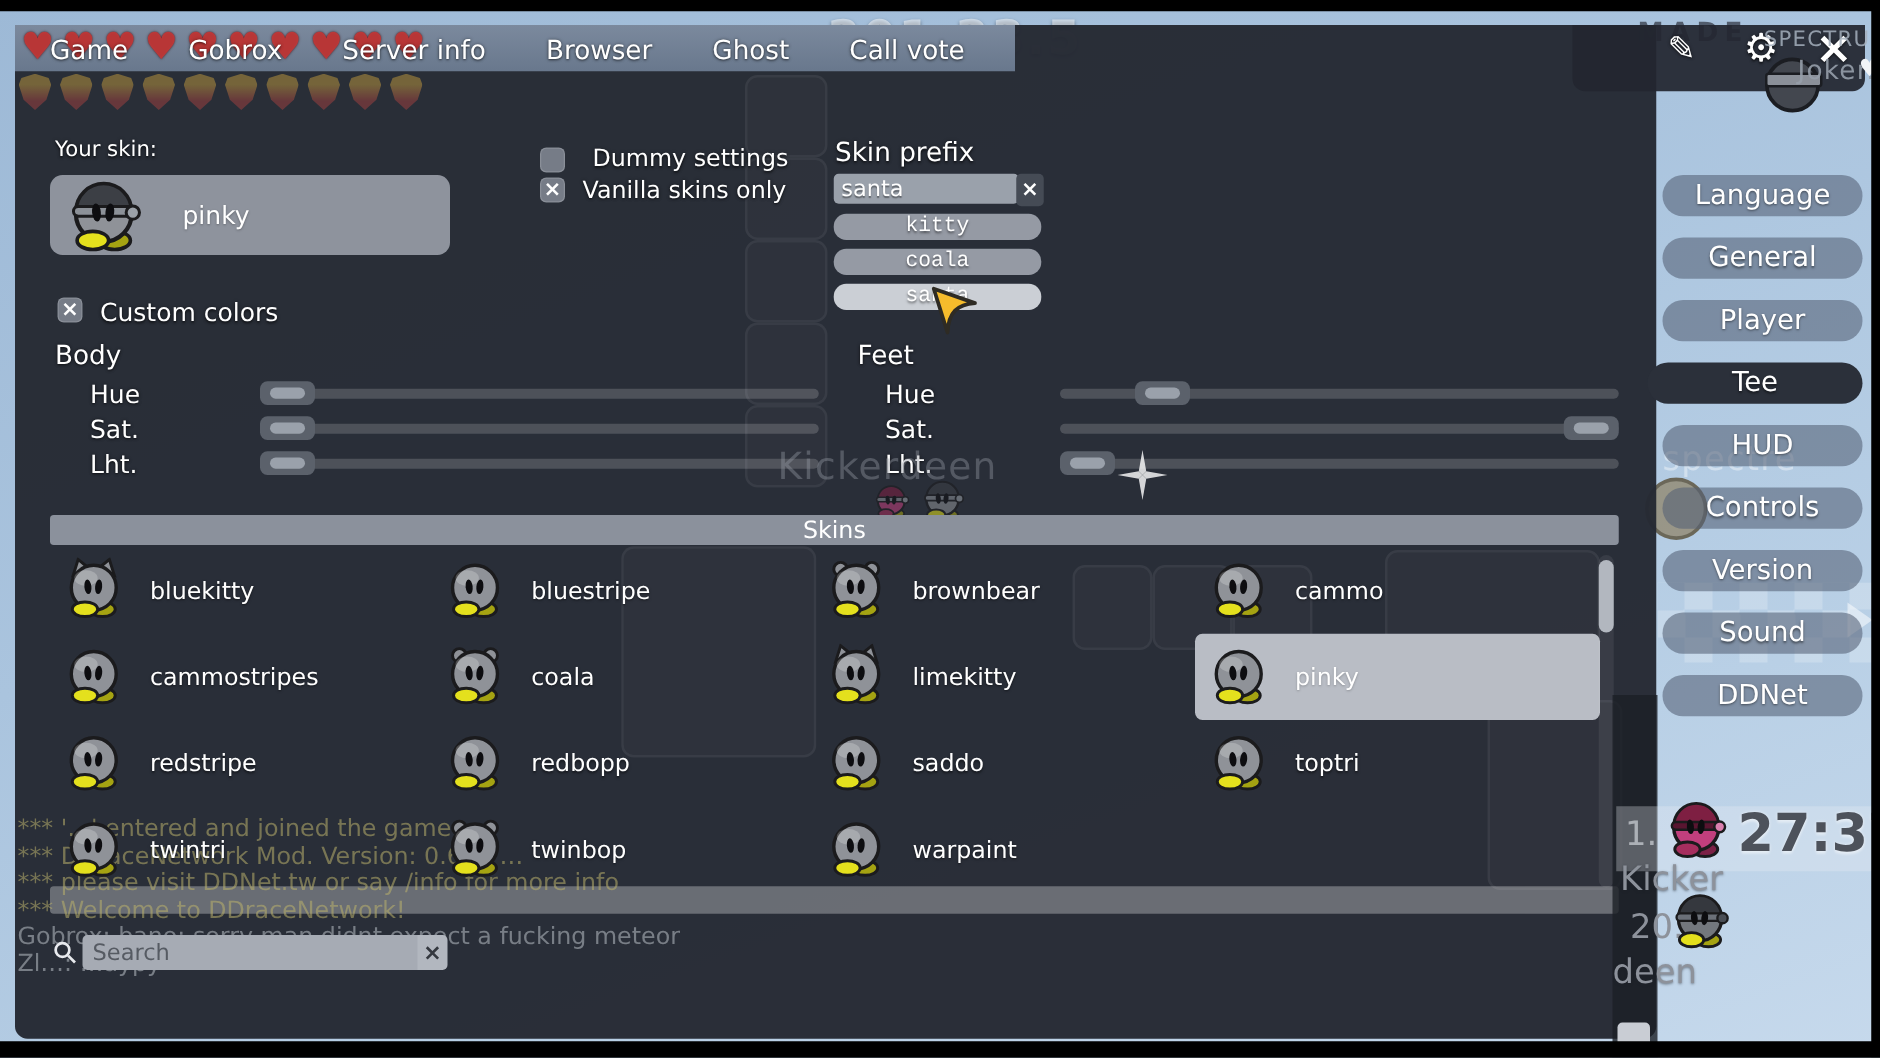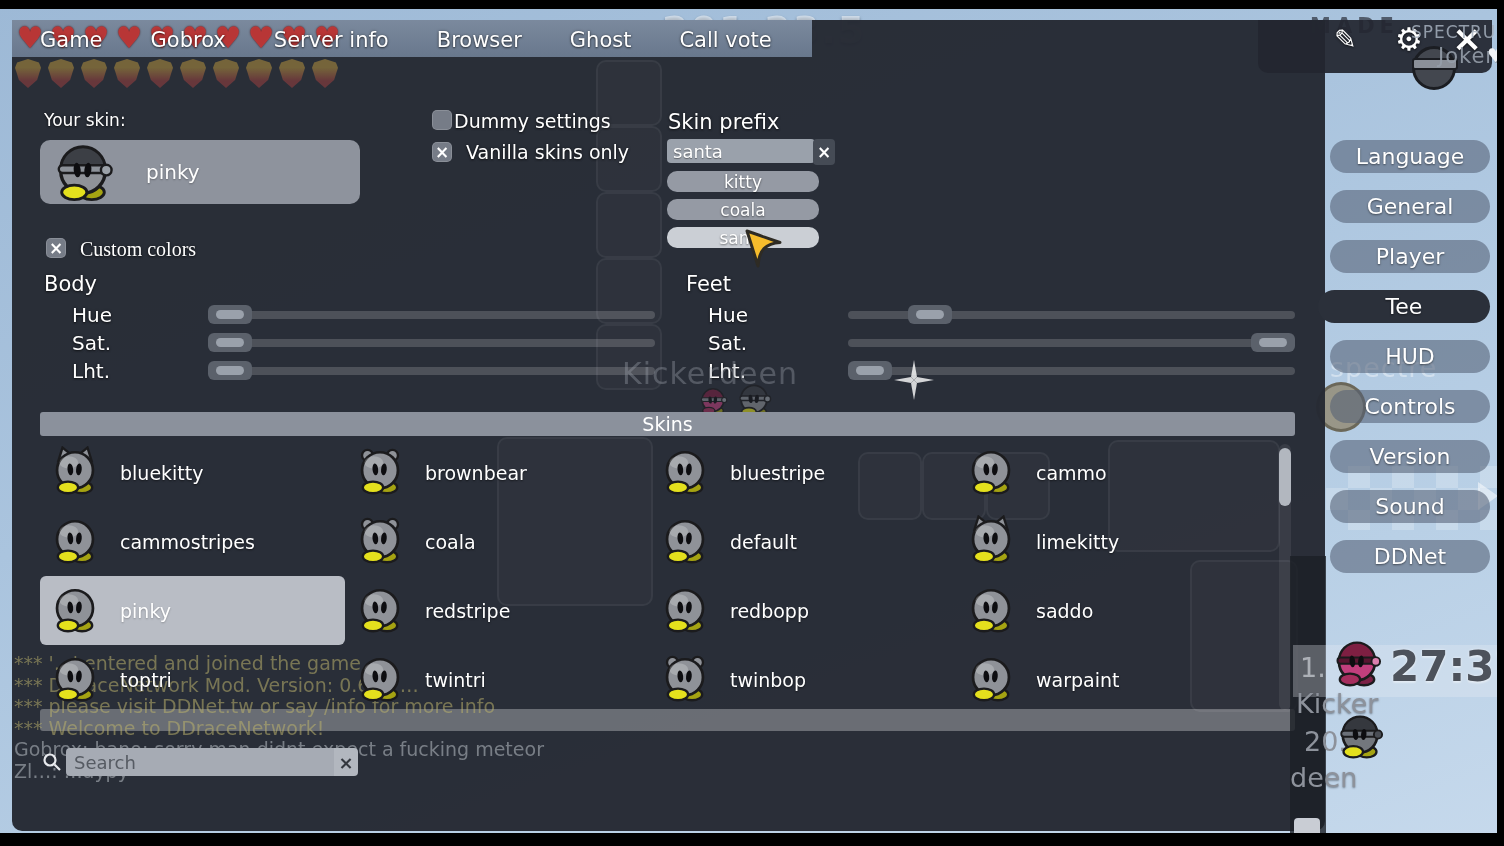--- a/index.html
+++ b/index.html
@@ -43,23 +43,23 @@
          display:flex;align-items:center;justify-content:center;color:#fff;font-size:17px;font-weight:bold;cursor:pointer;}
   .check .mark{display:none;line-height:18px;}
   .check.on .mark{display:block;}
   
   #skin-preview{left:40px;top:140px;width:320px;height:64px;background:#8e939d;border-radius:10px;}
   
   #prefix-input{left:667px;top:139px;width:136px;height:24px;background:#9aa1ab;border:none;border-radius:4px;
        color:#fff;font-size:18px;padding:0 6px;font-family:"DejaVu Sans",sans-serif;text-shadow:0 1px 1px rgba(0,0,0,.4);}
   #prefix-clear{left:813px;top:139px;width:22px;height:26px;background:#454b55;border-radius:4px;
        color:#fff;display:flex;align-items:center;justify-content:center;font-size:17px;font-weight:bold;cursor:pointer;}
-  .sugg-btn{position:absolute;left:667px;width:152px;height:21px;border-radius:10px;background:#959aa4;
+  .sugg-btn{position:absolute;left:667px;width:166px;height:21px;border-radius:10px;background:#959aa4;
        color:#fff;font-size:17px;display:flex;align-items:center;justify-content:center;cursor:pointer;
-       text-shadow:0 1px 2px rgba(0,0,0,.5);}
+       text-shadow:0 1px 2px rgba(0,0,0,.5);font-family:Liberation Mono, monospace;}
   .sugg-btn.hovered{background:#cbcfd5;}
   .track{position:absolute;height:8px;border-radius:4px;background:rgba(255,255,255,.17);}
   .handle{position:absolute;width:44px;height:19px;border-radius:6px;background:#5b616b;cursor:pointer;}
   .handle i{position:absolute;left:8px;top:5px;width:28px;height:9px;border-radius:5px;background:#9aa1ab;}
   
   #skins-header{left:40px;top:412px;width:1255px;height:24px;background:#8b919c;border-radius:3px;
        display:flex;align-items:center;justify-content:center;color:#fff;font-size:19px;}
   #skin-grid{left:40px;top:438px;width:1240px;display:grid;grid-template-columns:305px 305px 306px 324px;
        grid-auto-rows:69px;}
   .skin-cell{display:flex;align-items:center;gap:20px;padding-left:10px;border-radius:6px;cursor:pointer;}
@@ -173,21 +173,21 @@
         <path d="M9,29 A23,23 0 0 1 55,29 Z" fill="#3c3f45" stroke="#1b1b1d" stroke-width="3"></path>
         <rect x="7" y="25" width="50" height="8" rx="4" fill="#8c9198" stroke="#1b1b1d" stroke-width="2.5"></rect>
         <circle cx="56" cy="30" r="5.5" fill="#9ba1a8" stroke="#1b1b1d" stroke-width="2.5"></circle>
         <ellipse cx="26" cy="30" rx="3.6" ry="7.5" fill="#0d0d10" transform="rotate(-6 26 30)"></ellipse>
         <ellipse cx="37" cy="30" rx="3.6" ry="7.5" fill="#0d0d10" transform="rotate(6 37 30)"></ellipse>
         <ellipse cx="23" cy="53" rx="13" ry="7.5" fill="#e4e01d" stroke="#1b1b1d" stroke-width="3"></ellipse>
       </svg></div>
   <div class="abs lbl" style="left:146px;top:160px;font-size:20px;text-shadow:0 1px 2px rgba(0,0,0,.3);">pinky</div>
 
   <div class="abs" id="toggles" style="left:432px;top:110px;">
-      <div style="display: flex; align-items: flex-start; gap: 2px; height: 28px;">
+      <div style="display: flex; align-items: flex-end; gap: 22px; height: 28px;">
         <div class="check"></div>
         <div class="lbl txtshadow" style="font-size: 19px;">Dummy settings</div>
       </div>
       <div style="display: flex; align-items: center; gap: 14px; height: 28px;">
         <div class="check on">
           <span class="mark">×</span>
         </div>
         <div class="lbl txtshadow" style="font-size: 19px;">Vanilla skins only</div>
       </div>
     </div>
@@ -197,21 +197,21 @@
   <div class="abs" id="prefix-clear">×</div>
   <div id="prefix-suggestions">
       <div class="sugg-btn" style="top: 171px;">kitty</div>
       <div class="sugg-btn" style="top: 199px;">coala</div>
       <div class="sugg-btn hovered" style="top: 227px;">santa</div>
     </div>
 
   <div class="abs check on" style="left:46px;top:238px;">
       <span class="mark">×</span>
     </div>
-  <div class="abs lbl txtshadow" style="left:80px;top:238px;font-size:20px;font-family:Liberation Serif, serif;">Custom colors</div>
+  <div class="abs lbl txtshadow" style="left:80px;top:238px;font-size:20px;">Custom colors</div>
 
   <div class="abs lbl txtshadow" style="left:44px;top:272px;font-size:21px;">Body</div>
   <div class="abs lbl txtshadow" style="left:686px;top:272px;font-size:21px;">Feet</div>
   <div id="sliders">
       <div class="abs lbl txtshadow" style="left: 72px; top: 303px; font-size: 20px;">Hue</div>
       <div class="abs track" style="left: 208px; top: 311px; width: 447px;"></div>
       <div class="abs handle" style="left: 208px; top: 305px;">
         <i></i>
       </div>
       <div class="abs lbl txtshadow" style="left: 72px; top: 331px; font-size: 20px;">Sat.</div>
@@ -291,51 +291,51 @@
             <circle cx="32" cy="31" r="23" fill="#8f9298" stroke="#1b1b1d" stroke-width="3.5"></circle>
             <ellipse cx="24" cy="21" rx="12" ry="8" fill="#ffffff" opacity="0.22"></ellipse>
             <ellipse cx="26" cy="30" rx="3.6" ry="7.5" fill="#0d0d10" transform="rotate(-6 26 30)"></ellipse>
             <ellipse cx="37" cy="30" rx="3.6" ry="7.5" fill="#0d0d10" transform="rotate(6 37 30)"></ellipse>
             <ellipse cx="23" cy="53" rx="13" ry="7.5" fill="#e4e01d" stroke="#1b1b1d" stroke-width="3"></ellipse>
           </svg></span>
         <span class="skin-name">bluekitty</span>
       </div>
       <div class="skin-cell">
         <span class="tee"><svg width="50" height="50" viewBox="0 0 64 64">
+            <ellipse cx="41" cy="53" rx="13" ry="7.5" fill="#a5a312" stroke="#1b1b1d" stroke-width="3"></ellipse>
+            <circle cx="32" cy="31" r="23" fill="#8f9298" stroke="#1b1b1d" stroke-width="3.5"></circle>
+            <ellipse cx="24" cy="21" rx="12" ry="8" fill="#ffffff" opacity="0.22"></ellipse>
+            <ellipse cx="26" cy="30" rx="3.6" ry="7.5" fill="#0d0d10" transform="rotate(-6 26 30)"></ellipse>
+            <ellipse cx="37" cy="30" rx="3.6" ry="7.5" fill="#0d0d10" transform="rotate(6 37 30)"></ellipse>
+            <ellipse cx="23" cy="53" rx="13" ry="7.5" fill="#e4e01d" stroke="#1b1b1d" stroke-width="3"></ellipse>
+          </svg></span>
+        <span class="skin-name">bluestripe</span>
+      </div>
+      <div class="skin-cell">
+        <span class="tee"><svg width="50" height="50" viewBox="0 0 64 64">
             <circle cx="16" cy="12" r="7" fill="#8f9298" stroke="#1b1b1d" stroke-width="3"></circle>
             <circle cx="48" cy="12" r="7" fill="#8f9298" stroke="#1b1b1d" stroke-width="3"></circle>
             <ellipse cx="41" cy="53" rx="13" ry="7.5" fill="#a5a312" stroke="#1b1b1d" stroke-width="3"></ellipse>
             <circle cx="32" cy="31" r="23" fill="#8f9298" stroke="#1b1b1d" stroke-width="3.5"></circle>
             <ellipse cx="24" cy="21" rx="12" ry="8" fill="#ffffff" opacity="0.22"></ellipse>
             <ellipse cx="26" cy="30" rx="3.6" ry="7.5" fill="#0d0d10" transform="rotate(-6 26 30)"></ellipse>
             <ellipse cx="37" cy="30" rx="3.6" ry="7.5" fill="#0d0d10" transform="rotate(6 37 30)"></ellipse>
             <ellipse cx="23" cy="53" rx="13" ry="7.5" fill="#e4e01d" stroke="#1b1b1d" stroke-width="3"></ellipse>
           </svg></span>
         <span class="skin-name">brownbear</span>
       </div>
       <div class="skin-cell">
         <span class="tee"><svg width="50" height="50" viewBox="0 0 64 64">
             <ellipse cx="41" cy="53" rx="13" ry="7.5" fill="#a5a312" stroke="#1b1b1d" stroke-width="3"></ellipse>
             <circle cx="32" cy="31" r="23" fill="#8f9298" stroke="#1b1b1d" stroke-width="3.5"></circle>
             <ellipse cx="24" cy="21" rx="12" ry="8" fill="#ffffff" opacity="0.22"></ellipse>
             <ellipse cx="26" cy="30" rx="3.6" ry="7.5" fill="#0d0d10" transform="rotate(-6 26 30)"></ellipse>
             <ellipse cx="37" cy="30" rx="3.6" ry="7.5" fill="#0d0d10" transform="rotate(6 37 30)"></ellipse>
             <ellipse cx="23" cy="53" rx="13" ry="7.5" fill="#e4e01d" stroke="#1b1b1d" stroke-width="3"></ellipse>
           </svg></span>
-        <span class="skin-name">bluestripe</span>
-      </div>
-      <div class="skin-cell">
-        <span class="tee"><svg width="50" height="50" viewBox="0 0 64 64">
-            <ellipse cx="41" cy="53" rx="13" ry="7.5" fill="#a5a312" stroke="#1b1b1d" stroke-width="3"></ellipse>
-            <circle cx="32" cy="31" r="23" fill="#8f9298" stroke="#1b1b1d" stroke-width="3.5"></circle>
-            <ellipse cx="24" cy="21" rx="12" ry="8" fill="#ffffff" opacity="0.22"></ellipse>
-            <ellipse cx="26" cy="30" rx="3.6" ry="7.5" fill="#0d0d10" transform="rotate(-6 26 30)"></ellipse>
-            <ellipse cx="37" cy="30" rx="3.6" ry="7.5" fill="#0d0d10" transform="rotate(6 37 30)"></ellipse>
-            <ellipse cx="23" cy="53" rx="13" ry="7.5" fill="#e4e01d" stroke="#1b1b1d" stroke-width="3"></ellipse>
-          </svg></span>
         <span class="skin-name">cammo</span>
       </div>
       <div class="skin-cell">
         <span class="tee"><svg width="50" height="50" viewBox="0 0 64 64">
             <ellipse cx="41" cy="53" rx="13" ry="7.5" fill="#a5a312" stroke="#1b1b1d" stroke-width="3"></ellipse>
             <circle cx="32" cy="31" r="23" fill="#8f9298" stroke="#1b1b1d" stroke-width="3.5"></circle>
             <ellipse cx="24" cy="21" rx="12" ry="8" fill="#ffffff" opacity="0.22"></ellipse>
             <ellipse cx="26" cy="30" rx="3.6" ry="7.5" fill="#0d0d10" transform="rotate(-6 26 30)"></ellipse>
             <ellipse cx="37" cy="30" rx="3.6" ry="7.5" fill="#0d0d10" transform="rotate(6 37 30)"></ellipse>
             <ellipse cx="23" cy="53" rx="13" ry="7.5" fill="#e4e01d" stroke="#1b1b1d" stroke-width="3"></ellipse>
@@ -347,31 +347,20 @@
             <circle cx="16" cy="12" r="7" fill="#8f9298" stroke="#1b1b1d" stroke-width="3"></circle>
             <circle cx="48" cy="12" r="7" fill="#8f9298" stroke="#1b1b1d" stroke-width="3"></circle>
             <ellipse cx="41" cy="53" rx="13" ry="7.5" fill="#a5a312" stroke="#1b1b1d" stroke-width="3"></ellipse>
             <circle cx="32" cy="31" r="23" fill="#8f9298" stroke="#1b1b1d" stroke-width="3.5"></circle>
             <ellipse cx="24" cy="21" rx="12" ry="8" fill="#ffffff" opacity="0.22"></ellipse>
             <ellipse cx="26" cy="30" rx="3.6" ry="7.5" fill="#0d0d10" transform="rotate(-6 26 30)"></ellipse>
             <ellipse cx="37" cy="30" rx="3.6" ry="7.5" fill="#0d0d10" transform="rotate(6 37 30)"></ellipse>
             <ellipse cx="23" cy="53" rx="13" ry="7.5" fill="#e4e01d" stroke="#1b1b1d" stroke-width="3"></ellipse>
           </svg></span>
         <span class="skin-name">coala</span>
-      </div>
-      <div class="skin-cell">
-        <span class="tee"><svg width="50" height="50" viewBox="0 0 64 64">
-            <ellipse cx="41" cy="53" rx="13" ry="7.5" fill="#a5a312" stroke="#1b1b1d" stroke-width="3"></ellipse>
-            <circle cx="32" cy="31" r="23" fill="#8f9298" stroke="#1b1b1d" stroke-width="3.5"></circle>
-            <ellipse cx="24" cy="21" rx="12" ry="8" fill="#ffffff" opacity="0.22"></ellipse>
-            <ellipse cx="26" cy="30" rx="3.6" ry="7.5" fill="#0d0d10" transform="rotate(-6 26 30)"></ellipse>
-            <ellipse cx="37" cy="30" rx="3.6" ry="7.5" fill="#0d0d10" transform="rotate(6 37 30)"></ellipse>
-            <ellipse cx="23" cy="53" rx="13" ry="7.5" fill="#e4e01d" stroke="#1b1b1d" stroke-width="3"></ellipse>
-          </svg></span>
-        <span class="skin-name">default</span>
       </div>
       <div class="skin-cell">
         <span class="tee"><svg width="50" height="50" viewBox="0 0 64 64">
             <polygon points="11,18 16,2 27,11" fill="#8f9298" stroke="#1b1b1d" stroke-width="3"></polygon>
             <polygon points="53,18 48,2 37,11" fill="#8f9298" stroke="#1b1b1d" stroke-width="3"></polygon>
             <ellipse cx="41" cy="53" rx="13" ry="7.5" fill="#a5a312" stroke="#1b1b1d" stroke-width="3"></ellipse>
             <circle cx="32" cy="31" r="23" fill="#8f9298" stroke="#1b1b1d" stroke-width="3.5"></circle>
             <ellipse cx="24" cy="21" rx="12" ry="8" fill="#ffffff" opacity="0.22"></ellipse>
             <ellipse cx="26" cy="30" rx="3.6" ry="7.5" fill="#0d0d10" transform="rotate(-6 26 30)"></ellipse>
             <ellipse cx="37" cy="30" rx="3.6" ry="7.5" fill="#0d0d10" transform="rotate(6 37 30)"></ellipse>

